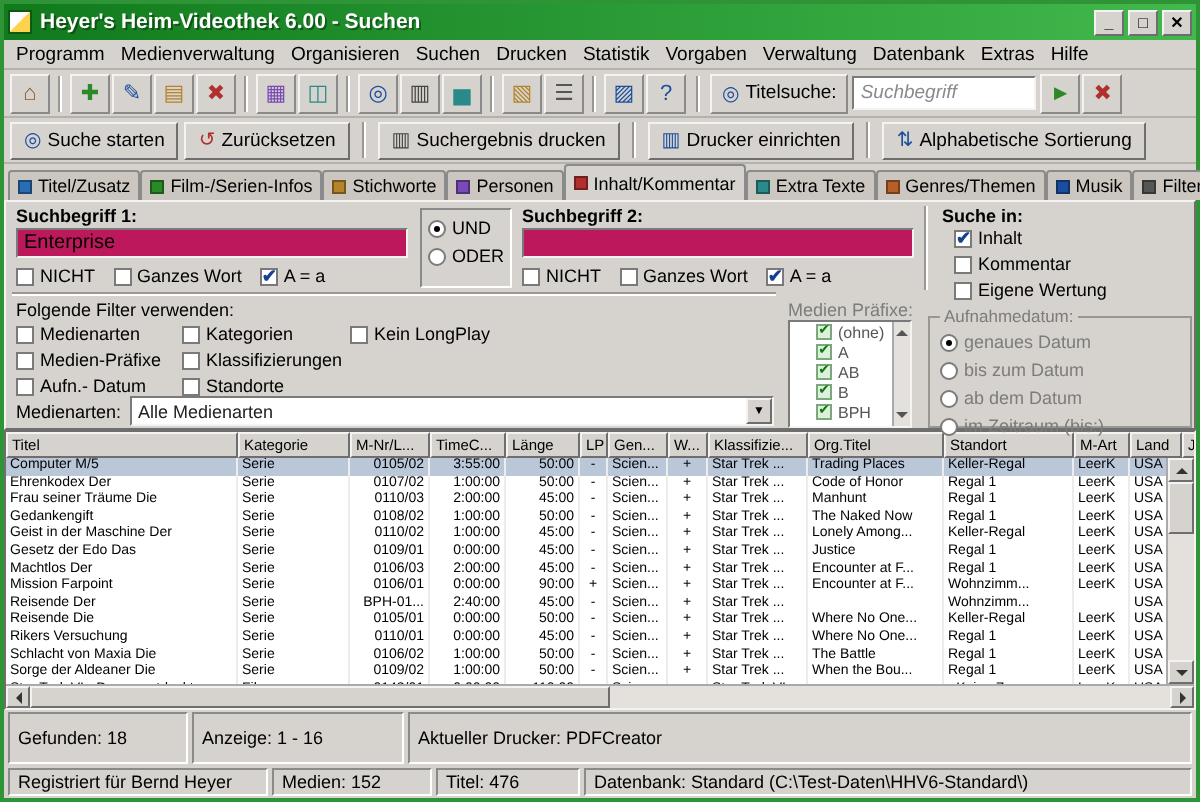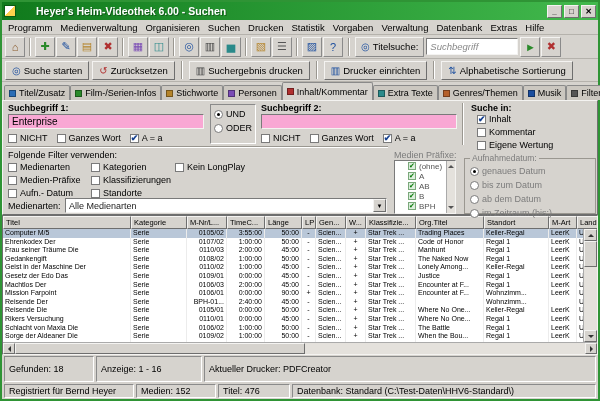--- a/index.html
+++ b/index.html
@@ -3,21 +3,21 @@
 <meta charset="utf-8">
 <style>
   * { margin:0; padding:0; box-sizing:border-box; }
   html,body { width:600px; height:401px; overflow:hidden; }
   body { font-family:"Liberation Sans", sans-serif; background:#3a3a3a; }
 
   .window { width:600px; height:401px; display:flex; flex-direction:column;
             background:#d6d3ce; border:2px solid #2f9435; }
 
   
-  .titlebar { height:18px; flex:none; display:flex; align-items:center; gap:20px;
+  .titlebar { height:18px; flex:none; display:flex; align-items:center; gap:4px;
               padding:0 2px; background:linear-gradient(90deg,#107a1c,#42b94d); }
   .app-icon { width:12px; height:12px; background:#fff; border:1px solid #0a5a12;
               flex:none; background:linear-gradient(135deg,#ffffff 50%,#ffd24d 50%); }
   .title-text { color:#fff; font-size:10.5px; font-weight:bold; flex:1;
                 white-space:nowrap; overflow:hidden; text-shadow:1px 1px 0 rgba(0,0,0,.35); }
   .winbtns { display:flex; gap:2px; }
   .winbtn { width:15px; height:13px; background:#d6d3ce; font-size:8px; font-weight:bold;
             border:1px solid; border-color:#f4f3f1 #6e6e6e #6e6e6e #f4f3f1;
             display:flex; align-items:center; justify-content:center; color:#000; }
 
@@ -57,21 +57,21 @@
          background:#cbc7c0; border:1px solid #8a8a8a; border-bottom:none;
          border-radius:2px 2px 0 0; font-size:9px; white-space:nowrap; }
   .tab.active { height:18px; background:#d6d3ce; position:relative; z-index:2; }
   .tabicon { width:7px; height:7px; flex:none; border:1px solid rgba(0,0,0,.35); }
 
   
   .panel { height:115px; flex:none; position:relative; background:#d6d3ce;
            border:1px solid; border-color:#f4f3f1 #6e6e6e #6e6e6e #f4f3f1; font-size:9px; }
   .lbl { position:absolute; font-size:9px; white-space:nowrap; }
   .lbl.bold { font-weight:bold; }
-  .txt { position:absolute; height:15px; background:#f9a8d4; border:1px solid;
+  .txt { position:absolute; height:15px; background:#be185d; border:1px solid;
          border-color:#7a7a7a #f4f3f1 #f4f3f1 #7a7a7a; font:10px "Liberation Sans", sans-serif; padding:0 3px; }
   .checks { position:absolute; display:flex; gap:9px; }
   .checks-v { position:absolute; display:flex; flex-direction:column; gap:3px; align-items:flex-start; }
   .cb { display:inline-flex; align-items:center; gap:3px; font-size:9px; white-space:nowrap; }
   .cb .box { width:9px; height:9px; flex:none; background:#fff; border:1px solid #7a7a7a;
              font-size:9px; line-height:7px; text-align:center; color:#17418f; font-weight:bold; }
   .rb { display:inline-flex; align-items:center; gap:3px; font-size:9px; white-space:nowrap; }
   .rb .dot { width:9px; height:9px; flex:none; border-radius:50%; background:#fff;
              border:1px solid #7a7a7a; position:relative; }
   .rb.sel .dot::after { content:""; position:absolute; left:2px; top:2px; width:3px; height:3px;
@@ -110,21 +110,21 @@
   .thead { height:13px; flex:none; display:flex; overflow:hidden; }
   .hcell { flex:none; background:#d6d3ce; border:1px solid; border-color:#f4f3f1 #6e6e6e #6e6e6e #f4f3f1;
            font-size:7.5px; line-height:11px; padding:0 2px; white-space:nowrap; overflow:hidden; }
   .hfill { flex:1; }
   .tbody-wrap { flex:1; min-height:0; display:flex; }
   .tbody { flex:1; overflow:hidden; background:#fff; }
   .trow { display:flex; height:8.6px; }
   .trow.sel { background:#b9c7d8; }
   .tcell { flex:none; font-size:7px; line-height:8.6px; padding:0 2px; white-space:nowrap;
            overflow:hidden; border-right:1px solid #ececec; height:100%; }
-  .col0{width:128px}.col1{width:56px}.col2{width:40px}.col3{width:38px}.col4{width:37px}
+  .col0{width:116px}.col1{width:56px}.col2{width:40px}.col3{width:38px}.col4{width:37px}
   .col5{width:14px}.col6{width:30px}.col7{width:20px}.col8{width:50px}.col9{width:68px}
   .col10{width:65px}.col11{width:28px}.col12{width:26px}.col13{width:24px}
   .tcell.col2,.tcell.col3,.tcell.col4,.tcell.col13{text-align:right}
   .tcell.col5,.tcell.col7{text-align:center}
 
   .vscroll { width:14px; flex:none; position:relative; background:#e4e1dc; border-left:1px solid #aaa; }
   .sbtn { position:absolute; left:0; right:0; height:12px; background:#d6d3ce; border:1px solid;
           border-color:#f4f3f1 #6e6e6e #6e6e6e #f4f3f1; display:flex; align-items:center; justify-content:center; }
   .sbtn::after { content:""; width:0; height:0; border:3px solid transparent; }
   .vscroll .up { top:0; } .vscroll .up::after { border-bottom-color:#333; margin-top:-3px; }

